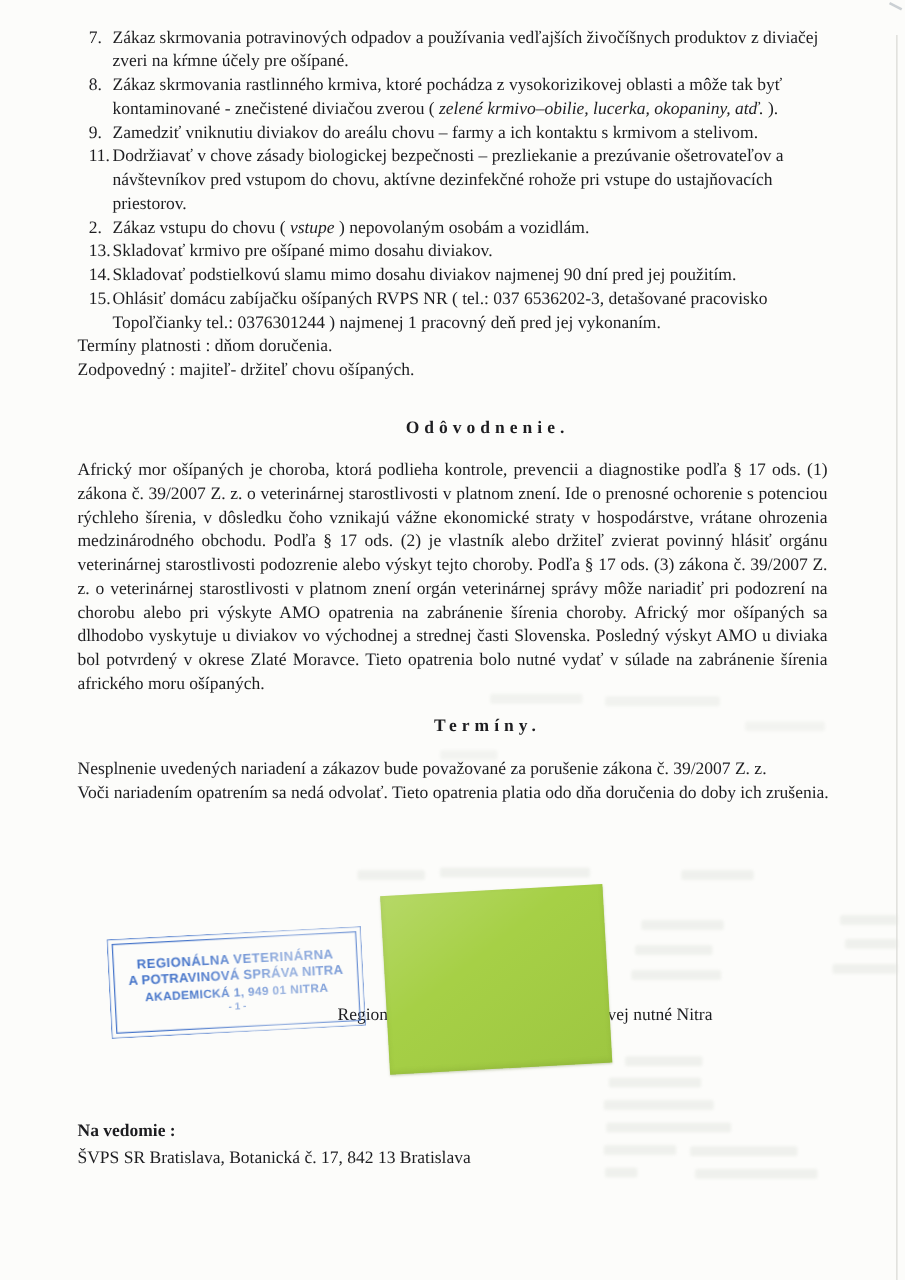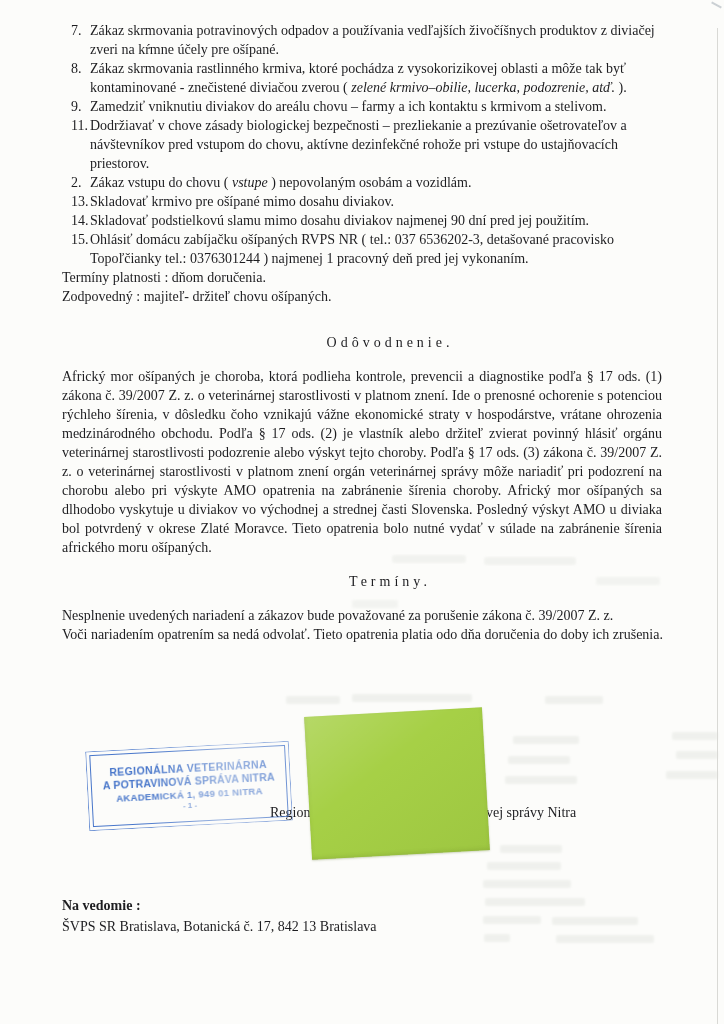--- a/index.html
+++ b/index.html
@@ -21,21 +21,21 @@
   .olist .row { display:flex; align-items:flex-start; }
   .olist .num { flex:none; width:28px; padding-left:9px; box-sizing:border-box; }
   .olist .itxt { width:578px; }
   .it { font-style:italic; }
 
   .meta-line { width:600px; }
 
   .sec-heading {
     width:600px;
     text-align:center;
-    font-weight:normal;
+    font-weight:bold;
     letter-spacing:4px;
     transform:translateX(28px);
   }
   .sec-heading.just { margin:27px 0 15px 0; }
   .sec-heading.instr { margin:15px 0 15px 0; }
 
   .para {
     width:600px;
     text-align:justify;
   }
@@ -108,21 +108,21 @@
 
   <div class="flow">
 
     <div class="olist">
       <div class="row">
         <span class="num">7.</span>
         <span class="itxt"><span>Zákaz skrmovania potravinových odpadov a používania vedľajších živočíšnych produktov z diviačej zveri na kŕmne účely pre ošípané.</span><span class="it"></span><span></span></span>
       </div>
       <div class="row">
         <span class="num">8.</span>
-        <span class="itxt"><span>Zákaz skrmovania rastlinného krmiva, ktoré pochádza z vysokorizikovej oblasti a môže tak byť kontaminované - znečistené diviačou zverou ( </span><span class="it">zelené krmivo–obilie, lucerka, podozrenie, atď.</span><span> ).</span></span>
+        <span class="itxt"><span>Zákaz skrmovania rastlinného krmiva, ktoré pochádza z vysokorizikovej oblasti a môže tak byť kontaminované - znečistené diviačou zverou ( </span><span class="it">zelené krmivo–obilie, lucerka, okopaniny, atď.</span><span> ).</span></span>
       </div>
       <div class="row">
         <span class="num">9.</span>
         <span class="itxt"><span>Zamedziť vniknutiu diviakov do areálu chovu – farmy a ich kontaktu s krmivom a stelivom.</span><span class="it"></span><span></span></span>
       </div>
       <div class="row">
         <span class="num">11.</span>
         <span class="itxt"><span>Dodržiavať v chove zásady biologickej bezpečnosti – prezliekanie a prezúvanie ošetrovateľov a návštevníkov pred vstupom do chovu, aktívne dezinfekčné rohože pri vstupe do ustajňovacích priestorov.</span><span class="it"></span><span></span></span>
       </div>
       <div class="row">
@@ -148,21 +148,21 @@
 
     <div class="sec-heading just">Odôvodnenie.</div>
     <div class="para">Africký mor ošípaných je choroba, ktorá podlieha kontrole, prevencii a diagnostike podľa § 17 ods. (1) zákona  č. 39/2007 Z. z. o veterinárnej starostlivosti v platnom znení. Ide o prenosné ochorenie s potenciou rýchleho šírenia, v dôsledku čoho vznikajú vážne ekonomické straty v hospodárstve, vrátane ohrozenia medzinárodného obchodu. Podľa § 17 ods. (2)  je vlastník alebo držiteľ zvierat povinný hlásiť orgánu veterinárnej starostlivosti podozrenie alebo výskyt tejto choroby. Podľa § 17 ods. (3) zákona  č. 39/2007 Z. z. o veterinárnej starostlivosti v platnom znení orgán veterinárnej správy môže nariadiť pri podozrení na chorobu alebo pri výskyte AMO opatrenia na zabránenie šírenia choroby. Africký mor ošípaných sa dlhodobo vyskytuje u diviakov vo východnej a strednej časti Slovenska. Posledný výskyt AMO u diviaka bol potvrdený v okrese Zlaté Moravce. Tieto opatrenia bolo nutné vydať v súlade  na zabránenie šírenia afrického moru ošípaných.</div>
 
     <div class="sec-heading instr">Termíny.</div>
     <div class="pou-line">Nesplnenie uvedených nariadení a zákazov bude považované za porušenie zákona č. 39/2007 Z. z.</div>
     <div class="pou-line">Voči nariadením opatrením sa nedá odvolať. Tieto opatrenia platia odo dňa doručenia  do doby ich zrušenia.</div>
   </div>
 
   <span class="sig-frag sig-left">Regioná</span>
-  <span class="sig-frag sig-right">vej správy Nitra</span>
+  <span class="sig-frag sig-right">vej nutné Nitra</span>
 
   <div class="stamp" style="color: rgb(61, 110, 199);">
     <div class="stamp-outer"></div>
     <div class="stamp-inner">
       <div class="stamp-l1">REGIONÁLNA VETERINÁRNA</div>
       <div class="stamp-l2">A POTRAVINOVÁ SPRÁVA NITRA</div>
       <div class="stamp-l3">AKADEMICKÁ 1, 949 01 NITRA</div>
       <div class="stamp-l4">- 1 -</div>
     </div>
   </div>

